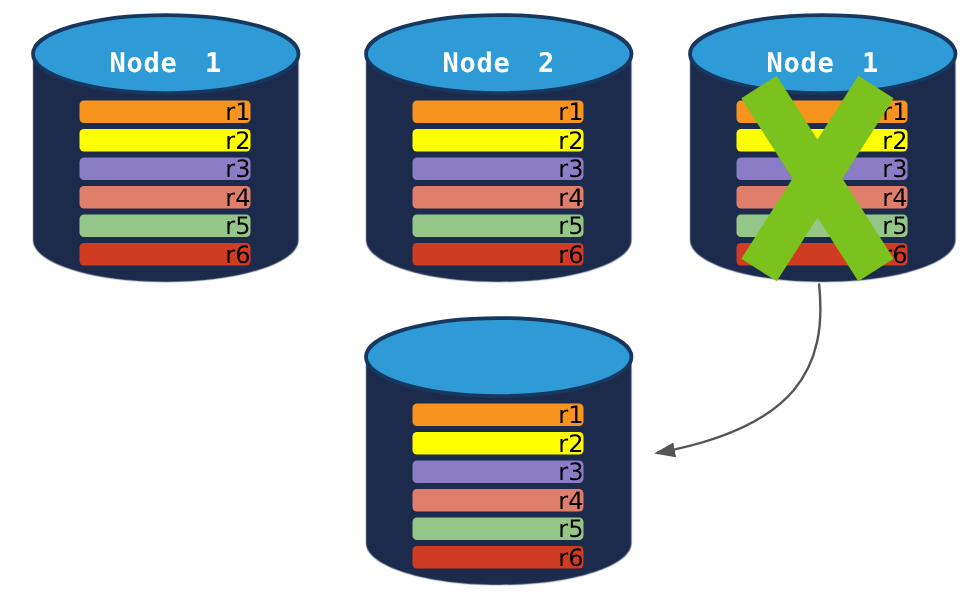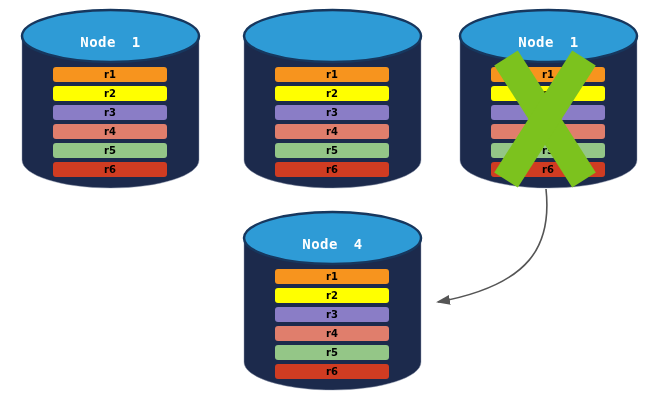--- a/index.html
+++ b/index.html
@@ -61,41 +61,41 @@
   .node-label {
     position: absolute;
     left: 0; top: 4px;
     width: 100%;
     height: 60px;
     display: flex;
     align-items: center;
     justify-content: center;
     font-family: "DejaVu Sans Mono", "Liberation Mono", monospace;
     font-weight: bold;
-    font-size: 14px;
+    font-size: 18px;
     color: var(--nodeText, #ffffff);
     word-spacing: 7px;
     letter-spacing: 0.5px;
   }
   .records {
     position: absolute;
     left: 33px;
     top: 59px;
     width: 114px;
     display: flex;
     flex-direction: column;
     gap: 4px;
   }
   .record {
     height: 15px;
     border-radius: 3px;
-    font-weight: bold;
-    font-size: 10px;
+    font-weight: normal;
+    font-size: 16px;
     line-height: 15px;
-    text-align: center;
+    text-align: right;
     color: var(--recText, #000000);
   }
   .fail-x {
     position: absolute;
     left: 0; top: 0;
     width: 181px;
     height: 182px;
     overflow: visible;
   }
   .fail-x line {
@@ -132,20 +132,21 @@
         <div class="record" style="background: rgb(148, 198, 135);">r5</div>
         <div class="record" style="background: rgb(208, 60, 34);">r6</div>
       </div>
 
   </div>
     <div class="node" id="node-2">
     <svg class="cyl" viewBox="0 0 181 182" xmlns="http://www.w3.org/2000/svg">
       <path class="cyl-body" d="M2,28 L2,152 C2,167.5 41.6,180 90.5,180 C139.4,180 179,167.5 179,152 L179,28 Z"></path>
       <ellipse class="cyl-top" cx="90.5" cy="28" rx="88.5" ry="26"></ellipse>
     </svg>
+    <div class="node-label">Node 2</div>
     <div class="records">
         <div class="record" style="background: rgb(247, 148, 30);">r1</div>
         <div class="record" style="background: rgb(255, 255, 0);">r2</div>
         <div class="record" style="background: rgb(138, 125, 198);">r3</div>
         <div class="record" style="background: rgb(224, 126, 108);">r4</div>
         <div class="record" style="background: rgb(148, 198, 135);">r5</div>
         <div class="record" style="background: rgb(208, 60, 34);">r6</div>
       </div>
 
   </div>
@@ -166,21 +167,20 @@
     <svg class="fail-x" viewBox="0 0 181 182" xmlns="http://www.w3.org/2000/svg">
       <line x1="48" y1="50" x2="126" y2="172"></line>
       <line x1="126" y1="50" x2="48" y2="172"></line>
     </svg>
   </div>
     <div class="node" id="node-4">
     <svg class="cyl" viewBox="0 0 181 182" xmlns="http://www.w3.org/2000/svg">
       <path class="cyl-body" d="M2,28 L2,152 C2,167.5 41.6,180 90.5,180 C139.4,180 179,167.5 179,152 L179,28 Z"></path>
       <ellipse class="cyl-top" cx="90.5" cy="28" rx="88.5" ry="26"></ellipse>
     </svg>
-    <div class="node-label">Node 4</div>
     <div class="records">
         <div class="record" style="background: rgb(247, 148, 30);">r1</div>
         <div class="record" style="background: rgb(255, 255, 0);">r2</div>
         <div class="record" style="background: rgb(138, 125, 198);">r3</div>
         <div class="record" style="background: rgb(224, 126, 108);">r4</div>
         <div class="record" style="background: rgb(148, 198, 135);">r5</div>
         <div class="record" style="background: rgb(208, 60, 34);">r6</div>
       </div>
 
   </div>

